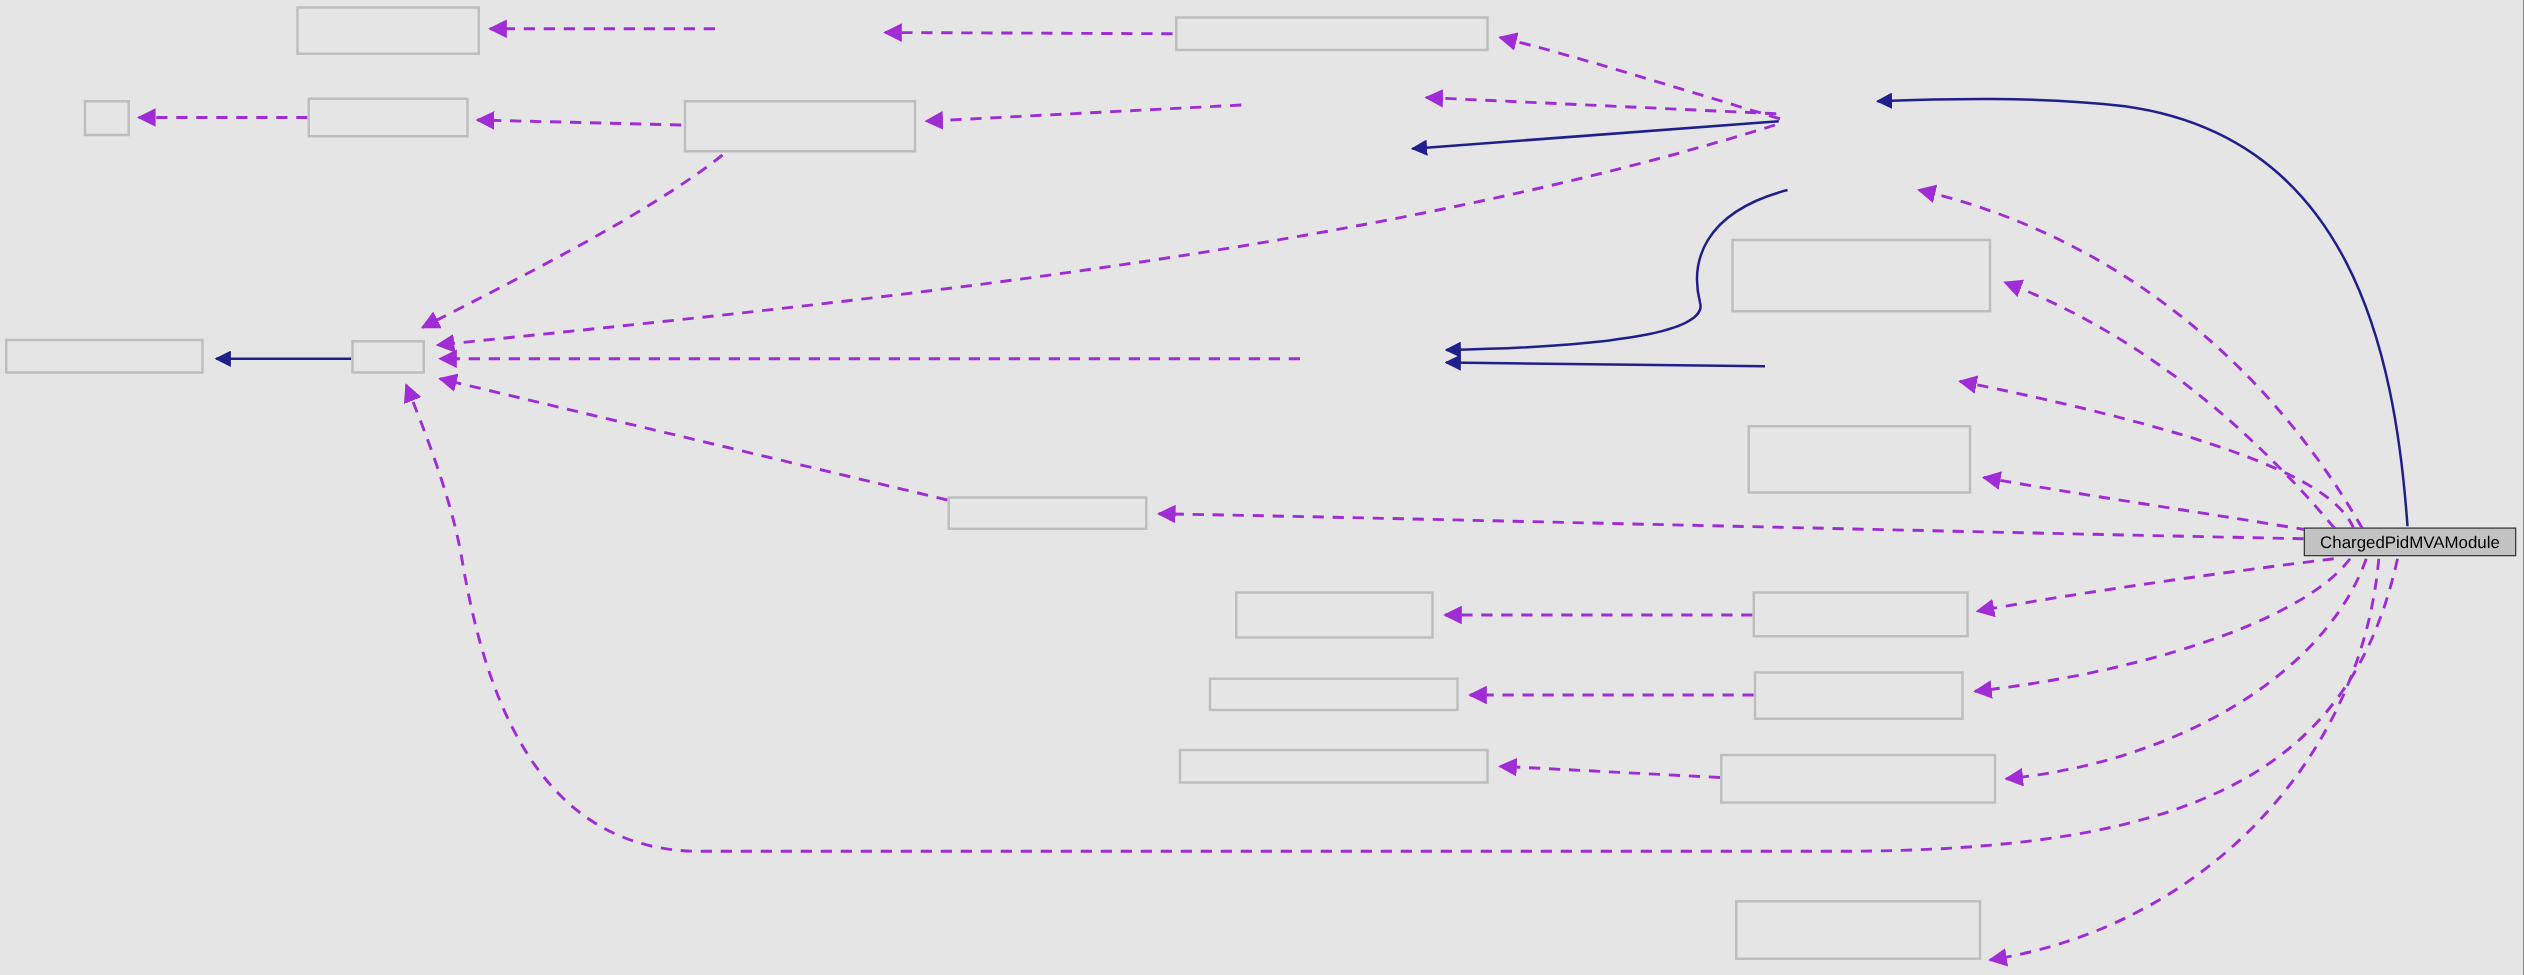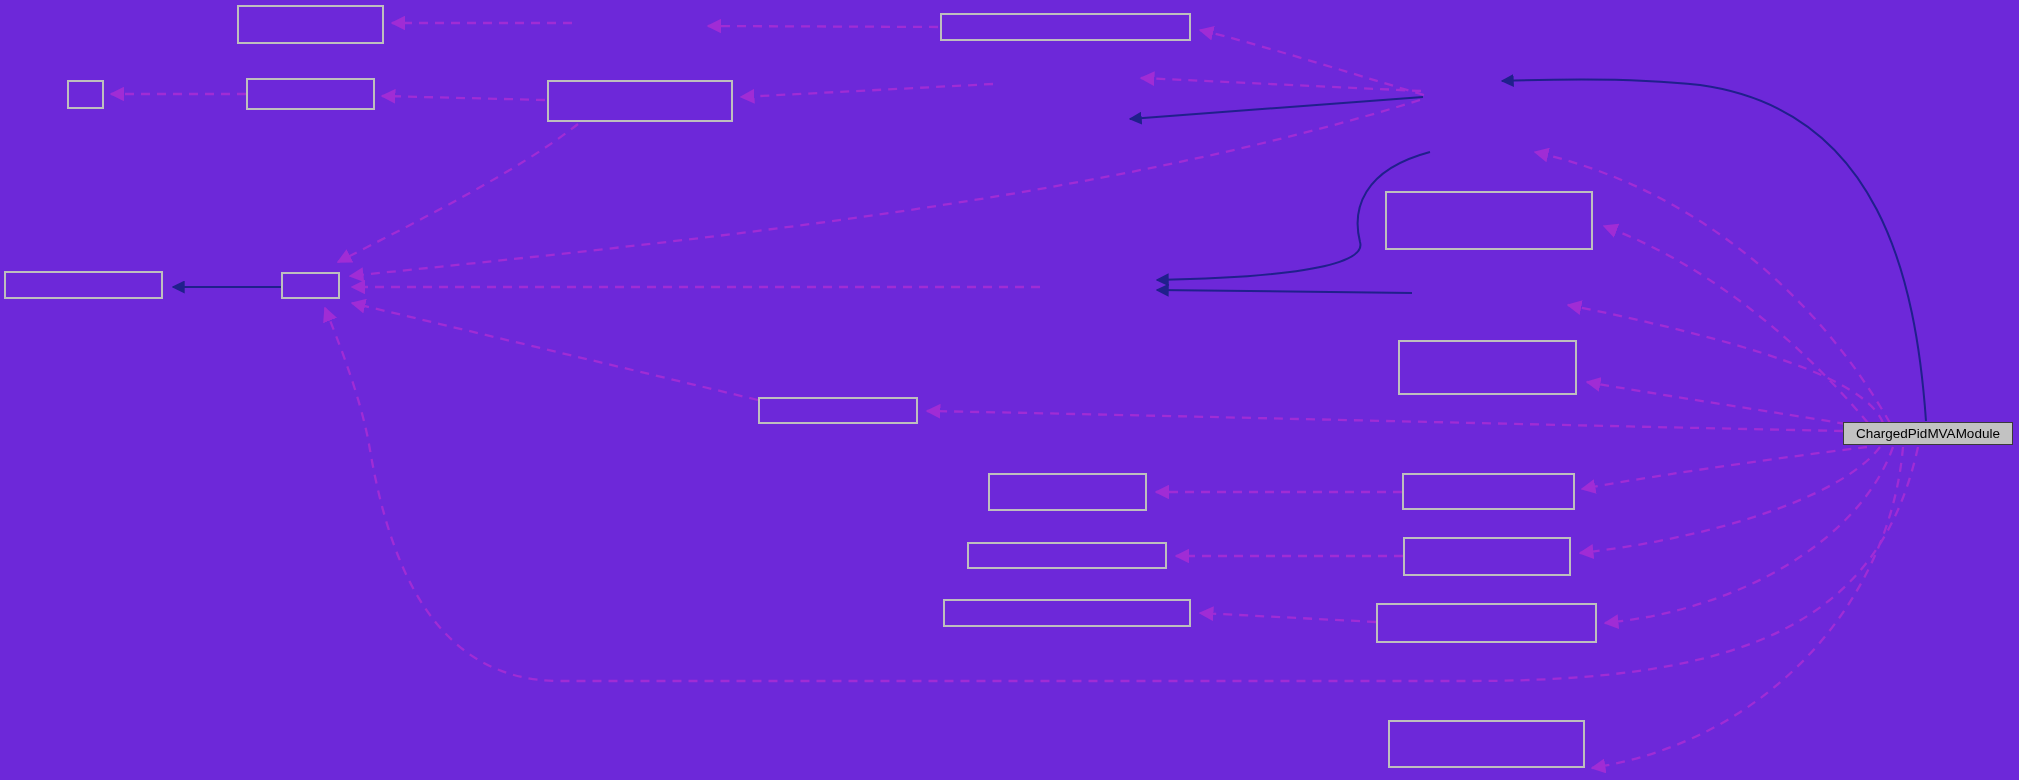--- a/index.html
+++ b/index.html
@@ -7,21 +7,21 @@
           font-family:"Liberation Sans", sans-serif;}
   #edge-layer{position:absolute;left:0;top:0;width:2019px;height:780px;}
   .gnode{position:absolute;box-sizing:border-box;border:2px solid #BEBEBE;background:transparent;}
   #main-node{position:absolute;box-sizing:border-box;background:#C2C2C2;border:1.5px solid #3A3A3A;
              color:#000;font-size:13.5px;text-align:center;display:flex;align-items:center;
              justify-content:center;white-space:nowrap;}
 </style>
 </head>
 <body>
 
-<div id="canvas" style="background: #6d28d9;">
+<div id="canvas" style="background: #e5e5e5;">
   <svg id="edge-layer" width="2019" height="780" viewBox="0 0 2019 780" xmlns="http://www.w3.org/2000/svg">
     <defs>
       <marker id="arrow-magenta" viewBox="0 0 10 10" refX="9" refY="5" markerWidth="6.5" markerHeight="6.5" orient="auto">
         <path d="M 0 0 L 10 5 L 0 10 z" fill="#A02CD5"></path>
       </marker>
       <marker id="arrow-blue" viewBox="0 0 10 10" refX="9" refY="5" markerWidth="6.5" markerHeight="6.5" orient="auto">
         <path d="M 0 0 L 10 5 L 0 10 z" fill="#20208C"></path>
       </marker>
     </defs>
     <g id="edges-group">

